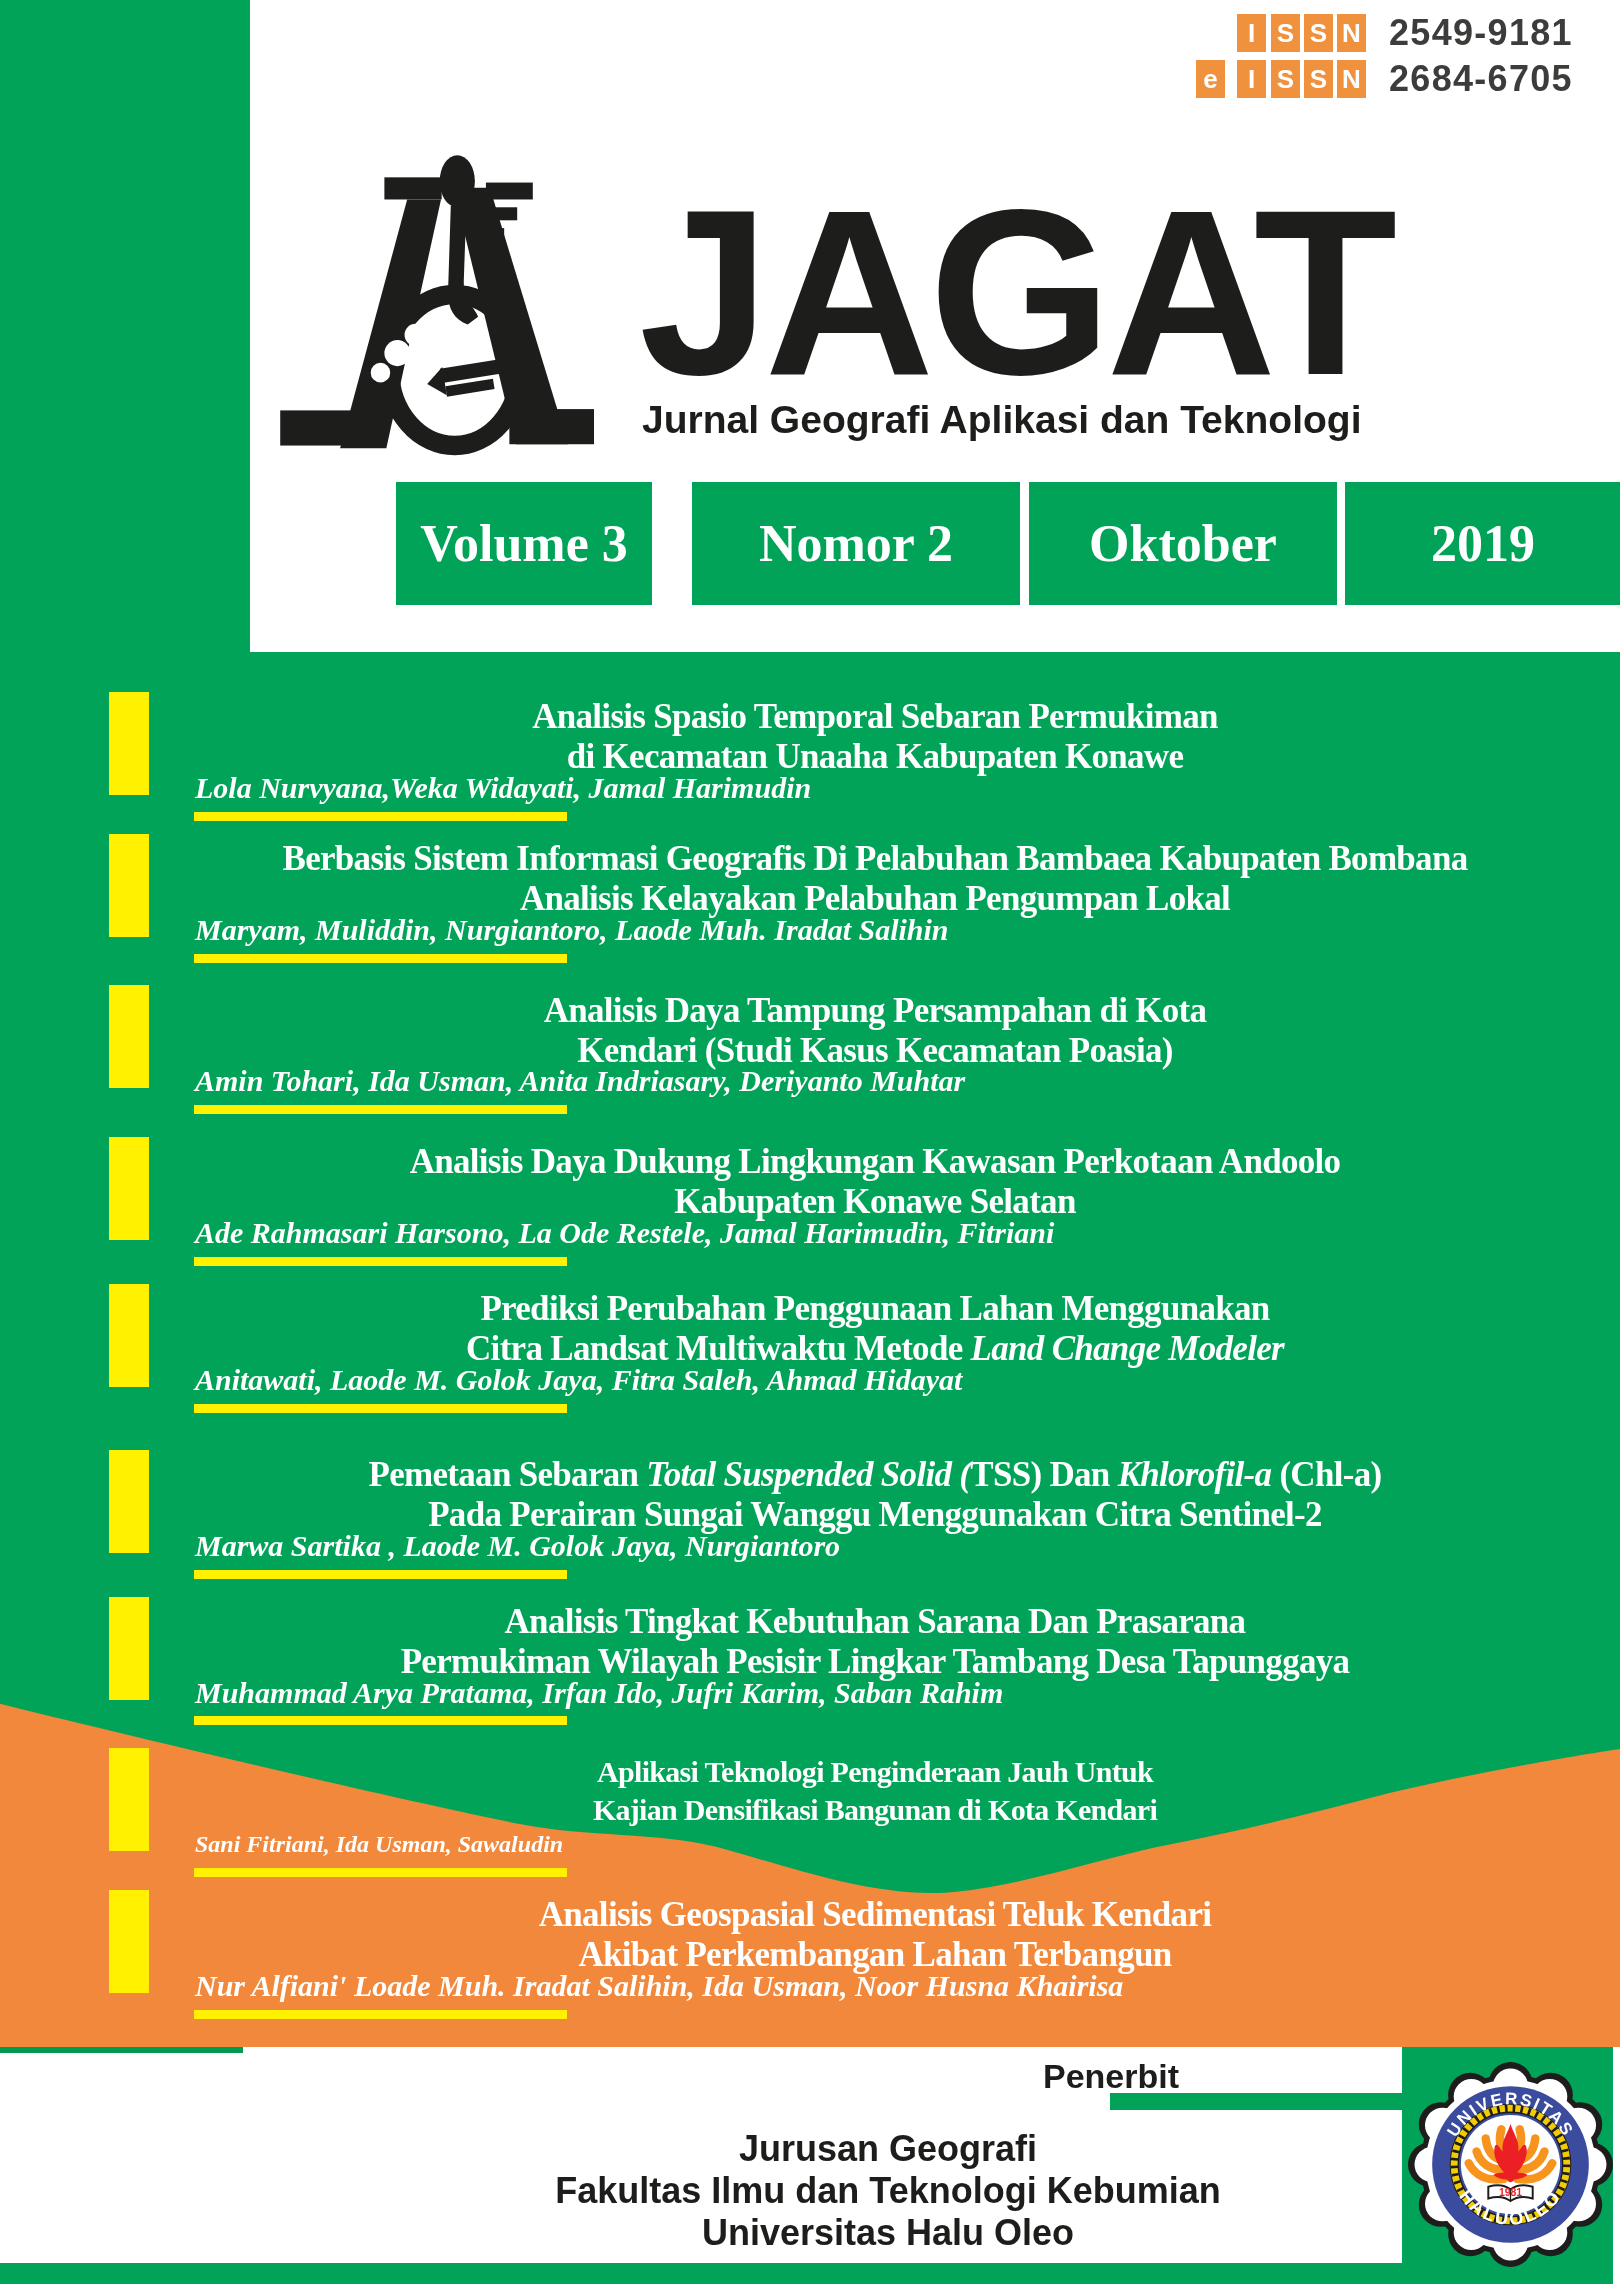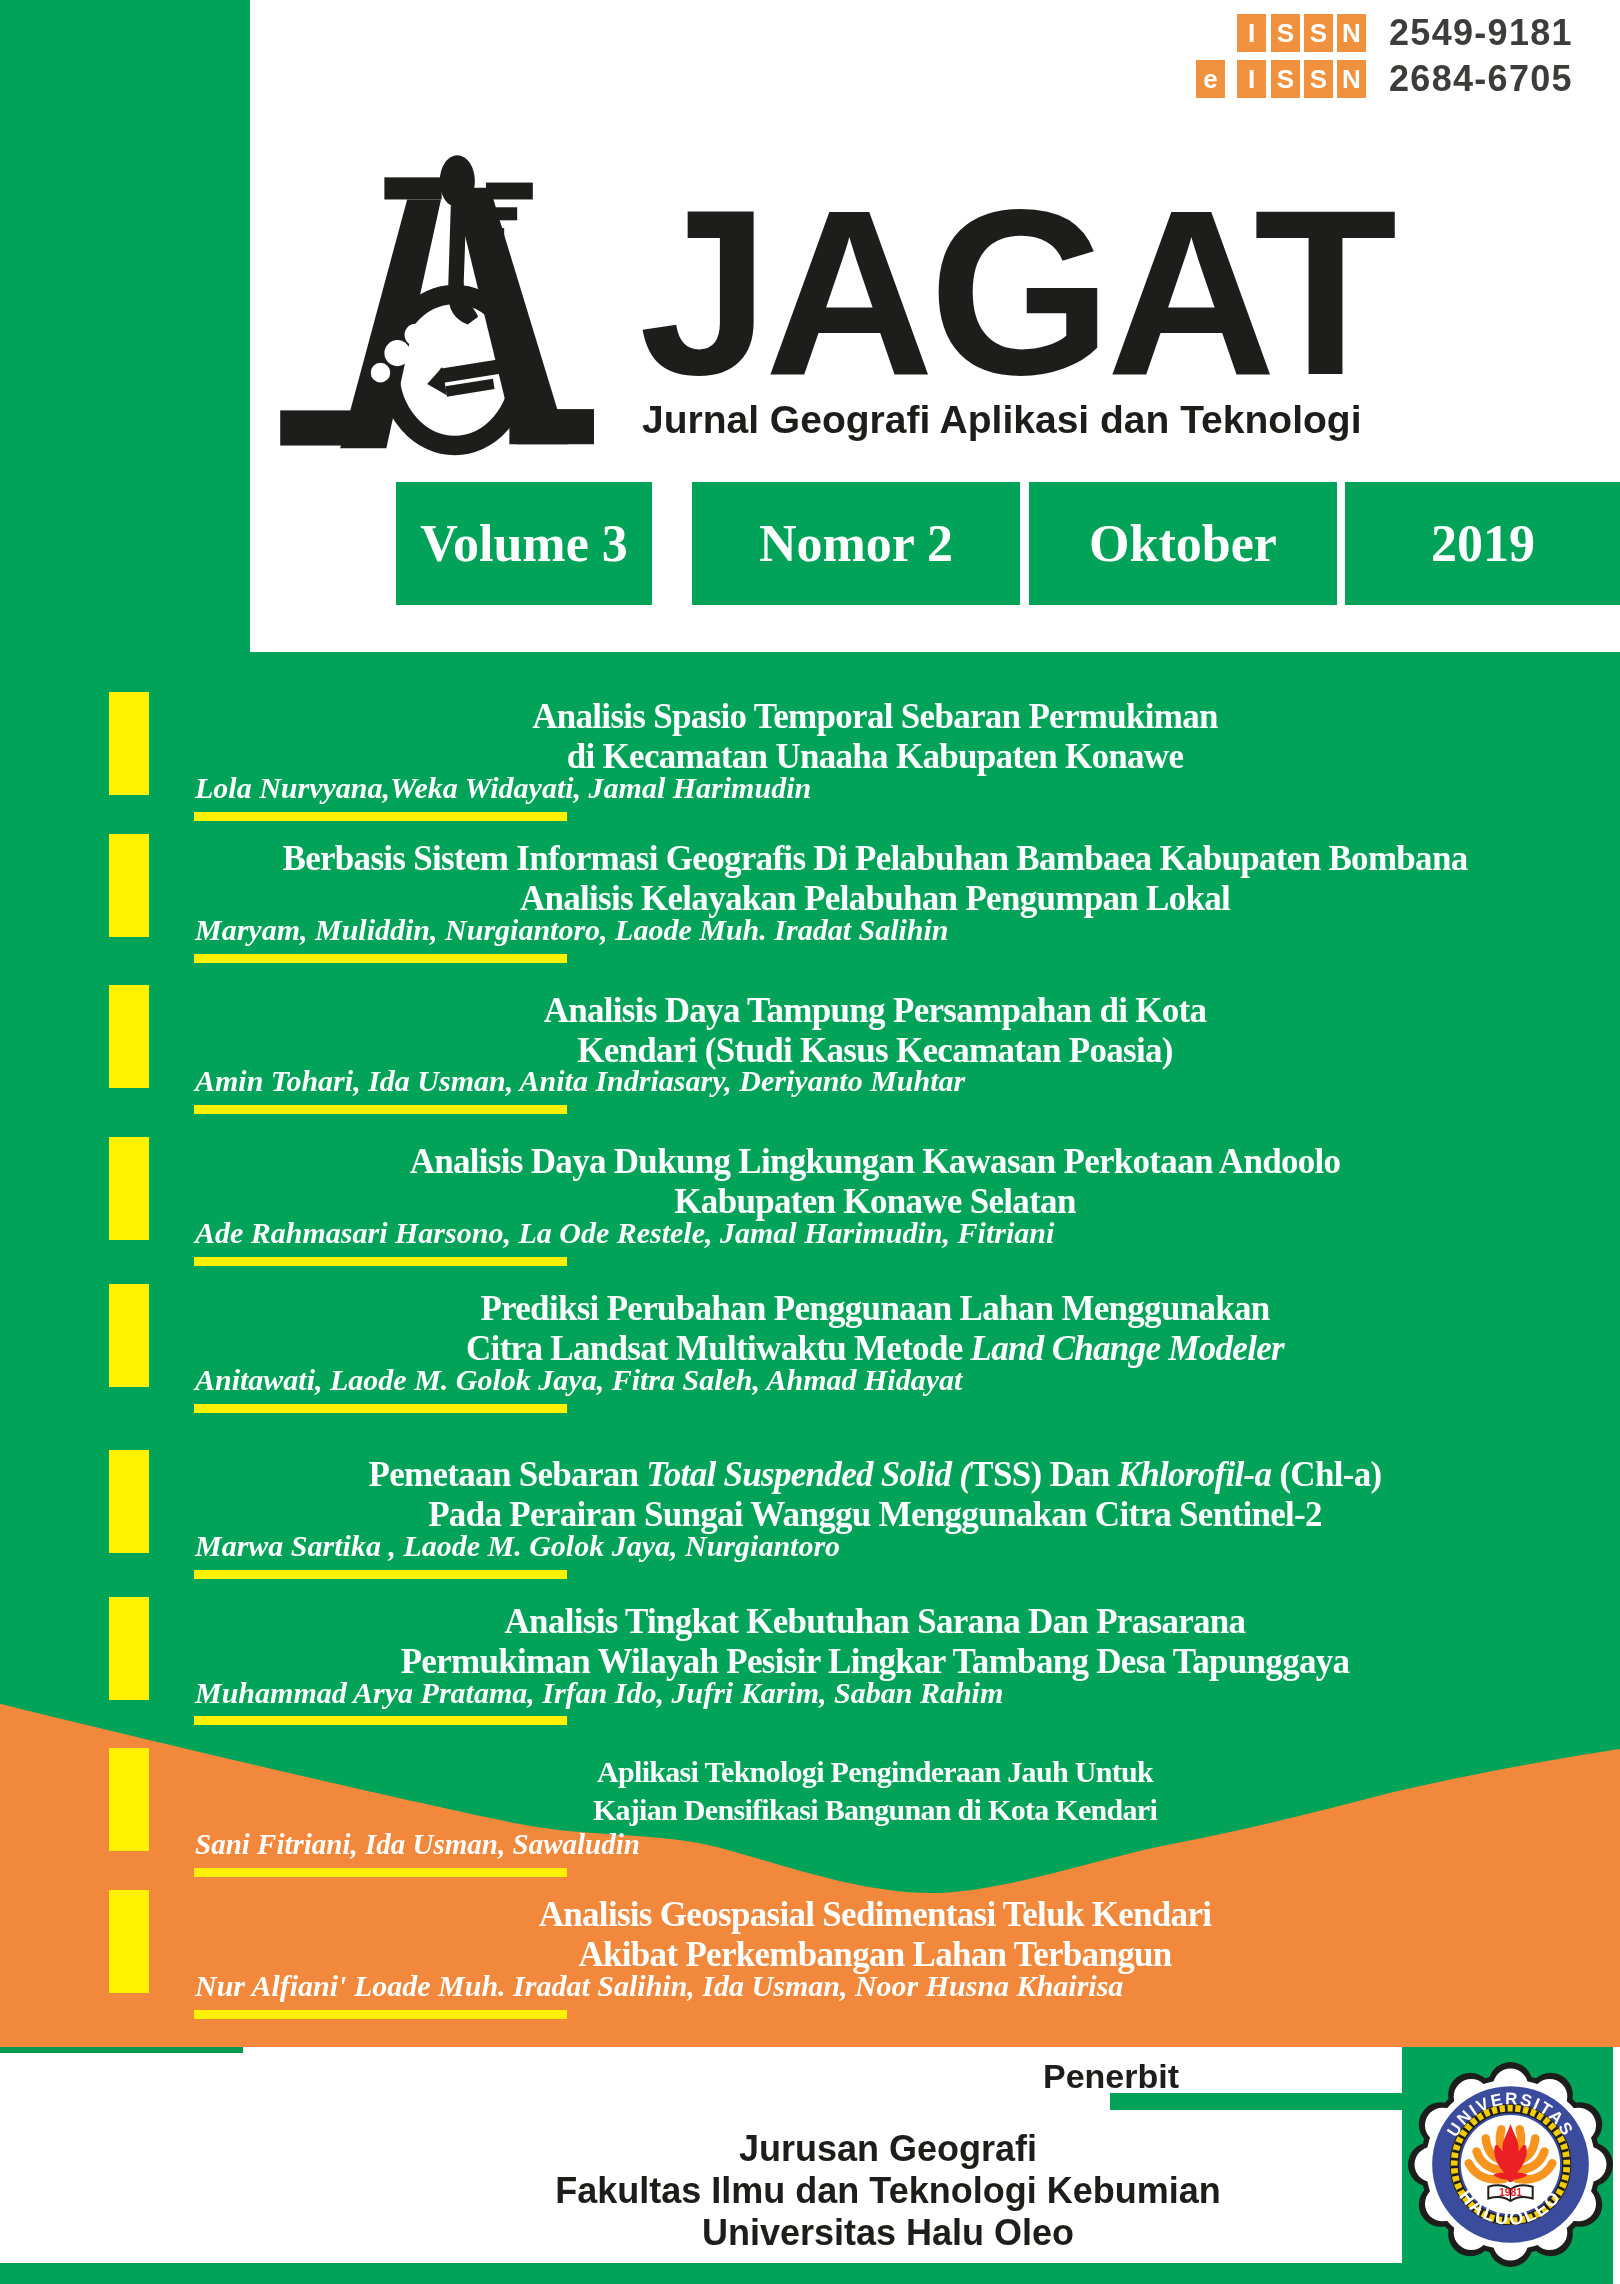--- a/index.html
+++ b/index.html
@@ -22,21 +22,21 @@
 
   
   .main-green{left:0;top:652px;width:1621px;height:1023px;background:#00A357;}
   .bar{position:absolute;left:109px;width:40px;height:103px;background:#FFF100;}
   .a-title{position:absolute;left:191px;width:1368px;color:#ffffff;
            font:bold 35px/40px "Liberation Serif",serif;letter-spacing:-0.7px;text-align:center;}
   .a-title.small{font-size:30px;line-height:38px;}
   .a-title .it{font-style:italic;}
   .a-auth{position:absolute;left:195px;width:1303px;color:#ffffff;
           font:bold italic 30px/36px "Liberation Serif",serif;}
-  .a-auth.small{font-size:29px;}
+  .a-auth.small{font-size:24px;}
   .a-line{position:absolute;left:194px;width:373px;height:9px;background:#FFF100;}
 
   
   .sliver{left:0;top:2047px;width:243px;height:5.9px;background:#009a50;}
   .right-block{left:1402px;top:2047px;width:211px;height:237px;background:#00A357;}
   .bottom-band{left:0;top:2263px;width:1613px;height:21px;background:#00A357;}
   .pub-bar{left:1110px;top:2093px;width:292px;height:17px;background:#00A357;}
   .penerbit{left:1043px;top:2058px;width:342px;text-align:left;color:#1d1d1b;
             font:bold 34px/36px "Liberation Sans",sans-serif;}
   .pub-lines{left:391px;top:2128px;width:994px;text-align:center;color:#1d1d1b;

